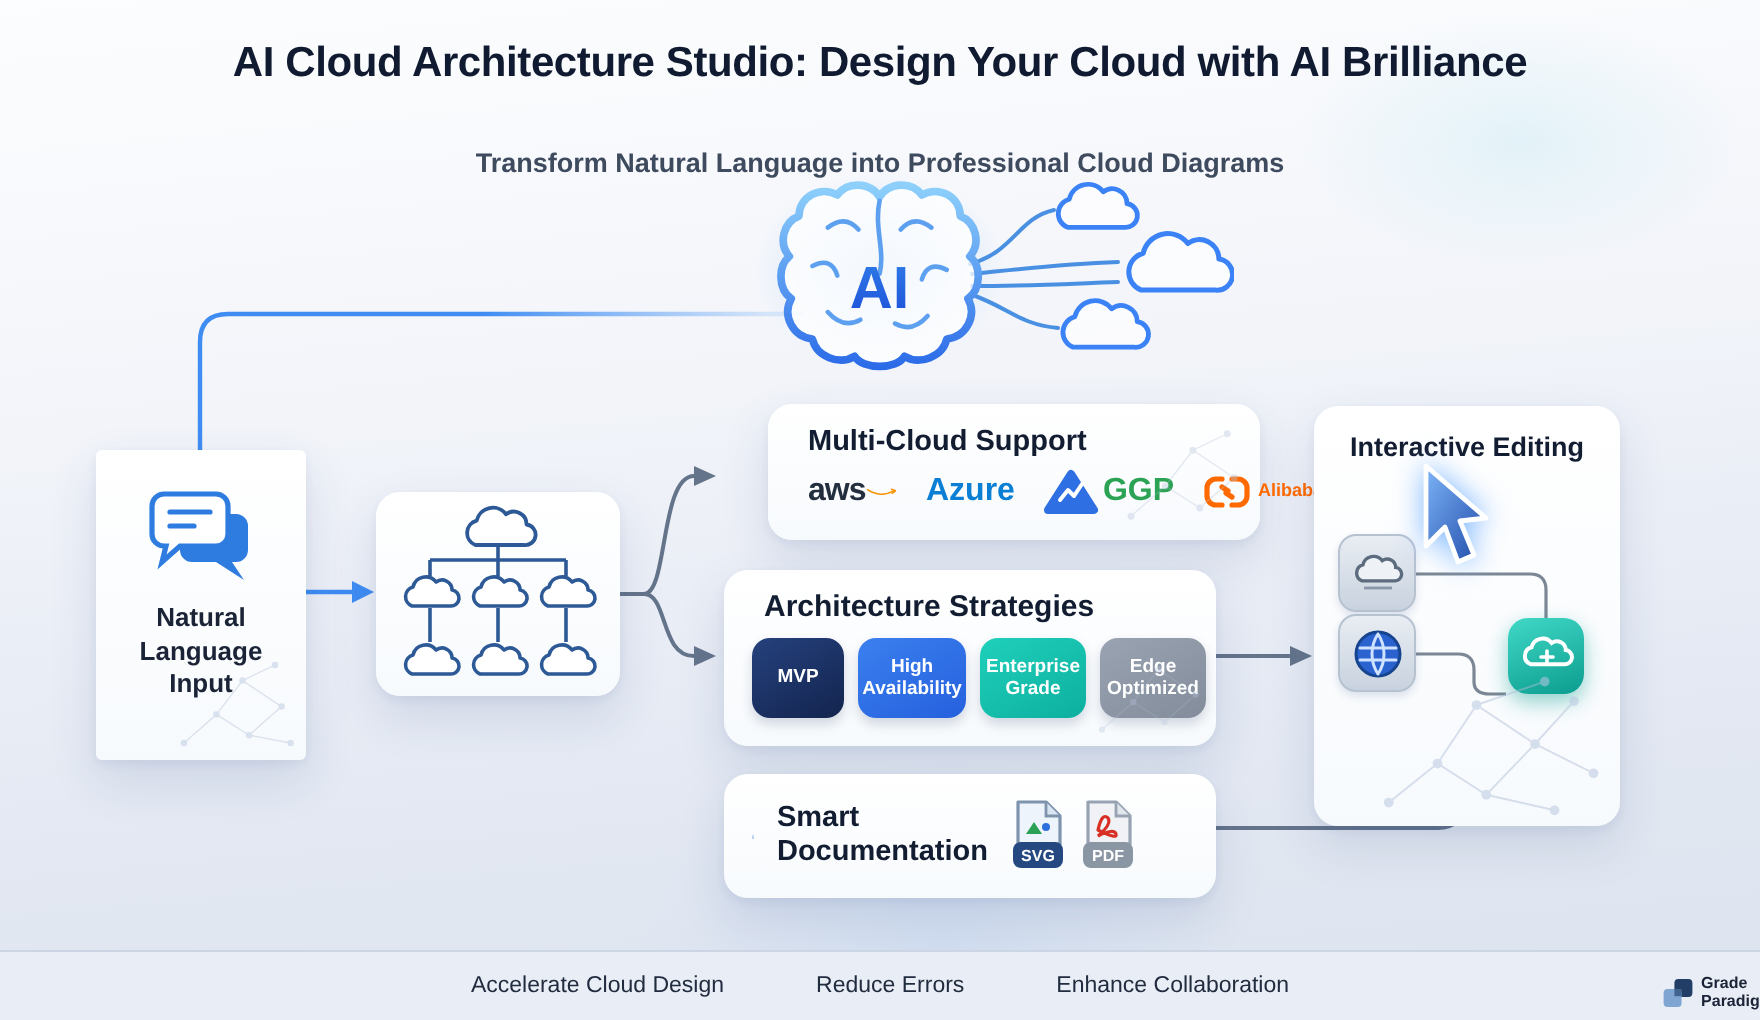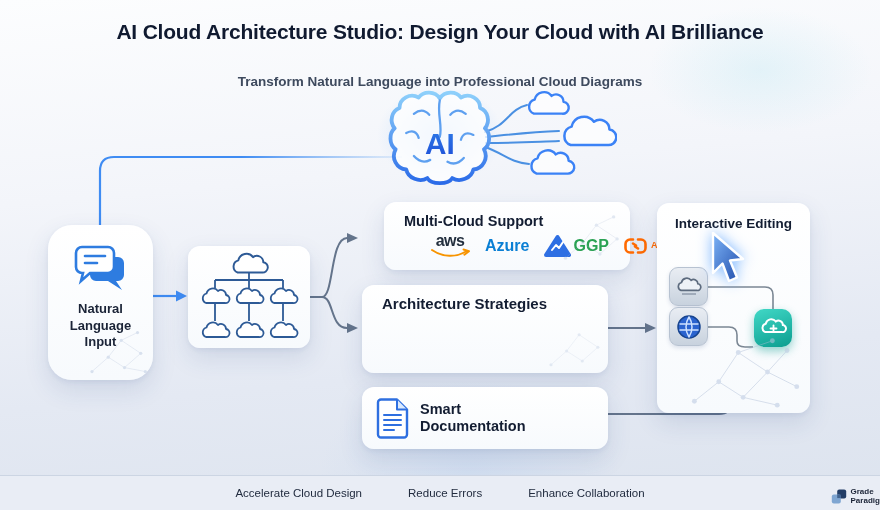--- a/index.html
+++ b/index.html
@@ -11,31 +11,31 @@
       radial-gradient(200px 120px at 470px 470px, rgba(170,200,240,.25), rgba(170,200,240,0) 75%),
       linear-gradient(175deg,#fcfdfe 0%,#f3f5fa 35%,#e4e9f3 70%,#dce3ee 100%);}
   .layer{position:absolute;inset:0;pointer-events:none;}
   
   .title{position:absolute;top:20px;left:0;width:100%;text-align:center;
     font-size:21px;font-weight:800;color:#101a30;letter-spacing:-.2px;}
   .subtitle{position:absolute;top:50px;left:0;width:100%;text-align:center;
     font-size:13.5px;font-weight:700;color:#3e4a5e;margin-top:24px;}
   
   .card{position:absolute;background:linear-gradient(180deg,#ffffff 0%,#f7fafd 100%);
-    border-radius:24px;box-shadow:0 10px 24px rgba(40,70,130,.13),0 2px 5px rgba(40,70,130,.07);z-index:2;}
+    border-radius:3px;box-shadow:0 10px 24px rgba(40,70,130,.13),0 2px 5px rgba(40,70,130,.07);z-index:2;}
   .nli{left:48px;top:225px;width:105px;height:155px;}
   .nli .ic{display:block;margin:18px auto 8px;}
   .nli .lbl{padding:0 8px;text-align:center;font-size:13px;line-height:1.28;font-weight:700;color:#1b2437;}
   .treecard{left:188px;top:246px;width:122px;height:102px;border-radius:12px;}
   .panel{border-radius:12px;}
   .mc{left:384px;top:202px;width:246px;height:68px;}
   .mc .ptitle{margin:11px 0 5px 20px;}
   .ptitle{font-size:14.5px;font-weight:800;color:#131d32;}
   .logo-row{display:flex;align-items:center;gap:15px;margin-left:20px;}
-  .aws{display:flex;flex-direction:column;align-items:center;width:44px;margin-left:26px;}
+  .aws{display:flex;flex-direction:row;align-items:center;width:44px;}
   .aws .t{font-size:16px;font-weight:800;color:#232f3e;letter-spacing:-.5px;line-height:.9;}
   .azure{font-size:16px;font-weight:700;color:#0a7fd4;}
   .ggp{display:flex;align-items:center;gap:2px;}
   .ggp .t{font-size:16px;font-weight:800;color:#2ba254;}
   .ali{display:flex;align-items:center;gap:4px;}
   .ali .txt{display:flex;line-height:1.05;}
   .ali .l1{font-size:9px;font-weight:800;color:#ff6a00;}
   .ali .l2{font-size:9px;font-weight:700;color:#353c47;}
   .strat{left:362px;top:285px;width:246px;height:88px;}
   .strat .ptitle{font-size:15px;margin:10px 0 7px 20px;}
@@ -242,20 +242,26 @@
           <circle cx="60" cy="64" r="2.5"></circle>
           <circle cx="85" cy="42" r="2.5"></circle>
           <circle cx="55" cy="22" r="2.5"></circle>
           <circle cx="80" cy="10" r="2.5"></circle>
         </g>
     </svg>
   </div>
 
   <div class="card panel strat">
     <div class="ptitle">Architecture Strategies</div>
+    <div class="badges">
+      <div class="badge b-mvp">MVP</div>
+      <div class="badge b-ha">High Availability</div>
+      <div class="badge b-eg">Enterprise Grade</div>
+      <div class="badge b-eo">Edge Optimized</div>
+    </div>
     <svg class="net" style="right:0;bottom:2px;opacity:.35;" width="64" height="50" viewBox="0 0 100 80">
       <g stroke="#aebcd6" stroke-width="1" fill="none" opacity="0.8">
           <path d="M10,70 L35,48 L60,64 L85,42 M35,48 L55,22 L85,42"></path>
         </g>
       <g fill="#b9c8e0">
           <circle cx="10" cy="70" r="2.5"></circle>
           <circle cx="35" cy="48" r="2.5"></circle>
           <circle cx="60" cy="64" r="2.5"></circle>
           <circle cx="85" cy="42" r="2.5"></circle>
           <circle cx="55" cy="22" r="2.5"></circle>
@@ -268,20 +274,37 @@
       <path d="M5,1.5 h16 l10,10 v25 a3,3 0 0 1 -3,3 h-23 a3,3 0 0 1 -3,-3 v-32 a3,3 0 0 1 3,-3 z" fill="#ffffff" stroke="#2e6fe0" stroke-width="2.4" stroke-linejoin="round"></path>
       <path d="M21,1.5 v10 h10" fill="#dbeafe" stroke="#2e6fe0" stroke-width="2" stroke-linejoin="round"></path>
       <g stroke="#2e6fe0" stroke-width="2" stroke-linecap="round">
         <line x1="8" y1="17" x2="25" y2="17"></line>
           <line x1="8" y1="22" x2="25" y2="22"></line>
         <line x1="8" y1="27" x2="25" y2="27"></line>
           <line x1="8" y1="32" x2="18" y2="32"></line>
       </g>
     </svg>
     <div class="dtitle">Smart Documentation</div>
+    <div class="fmt-row">
+      <svg width="28" height="36" viewBox="0 0 28 36">
+        <path d="M4,1 h14 l7,7 v14 h-21 z" fill="#eef4fb" stroke="#7e93ad" stroke-width="1.6" stroke-linejoin="round"></path>
+        <path d="M18,1 v7 h7" fill="#d9e5f2" stroke="#7e93ad" stroke-width="1.4"></path>
+        <path d="M8,17 l4,-6 l4,6 z" fill="#2aa154"></path>
+          <circle cx="18" cy="13.5" r="2" fill="#2e6fe0"></circle>
+        <rect x="1.5" y="21" width="25" height="13" rx="4" fill="#24487f"></rect>
+        <text x="14" y="30.5" text-anchor="middle" font-size="8" font-weight="bold" fill="#ffffff" font-family="Liberation Sans, sans-serif">SVG</text>
+      </svg>
+      <svg width="28" height="36" viewBox="0 0 28 36">
+        <path d="M4,1 h14 l7,7 v14 h-21 z" fill="#f0f2f5" stroke="#97a3b2" stroke-width="1.6" stroke-linejoin="round"></path>
+        <path d="M18,1 v7 h7" fill="#e1e6ec" stroke="#97a3b2" stroke-width="1.4"></path>
+        <path d="M9,15 q2,-9 5,-6 q2,3 -5,9 q8,-4 9,-1 q1,3 -9,-2" fill="none" stroke="#d93025" stroke-width="1.6" stroke-linecap="round"></path>
+        <rect x="1.5" y="21" width="25" height="13" rx="4" fill="#8b96a4"></rect>
+        <text x="14" y="30.5" text-anchor="middle" font-size="8" font-weight="bold" fill="#ffffff" font-family="Liberation Sans, sans-serif">PDF</text>
+      </svg>
+    </div>
   </div>
 
   <div class="card panel edit">
     <div class="ptitle">Interactive Editing</div>
     <svg style="position:absolute;left:0;top:0;" width="153" height="170" viewBox="0 0 153 170">
       <g stroke="#7b8794" stroke-width="1.6" fill="none">
         <path d="M49,84 H108 Q116,84 116,92 V106"></path>
         <path d="M49,124 H72 Q80,124 80,132 V138 Q80,144 88,144 H96"></path>
       </g>
     </svg>

